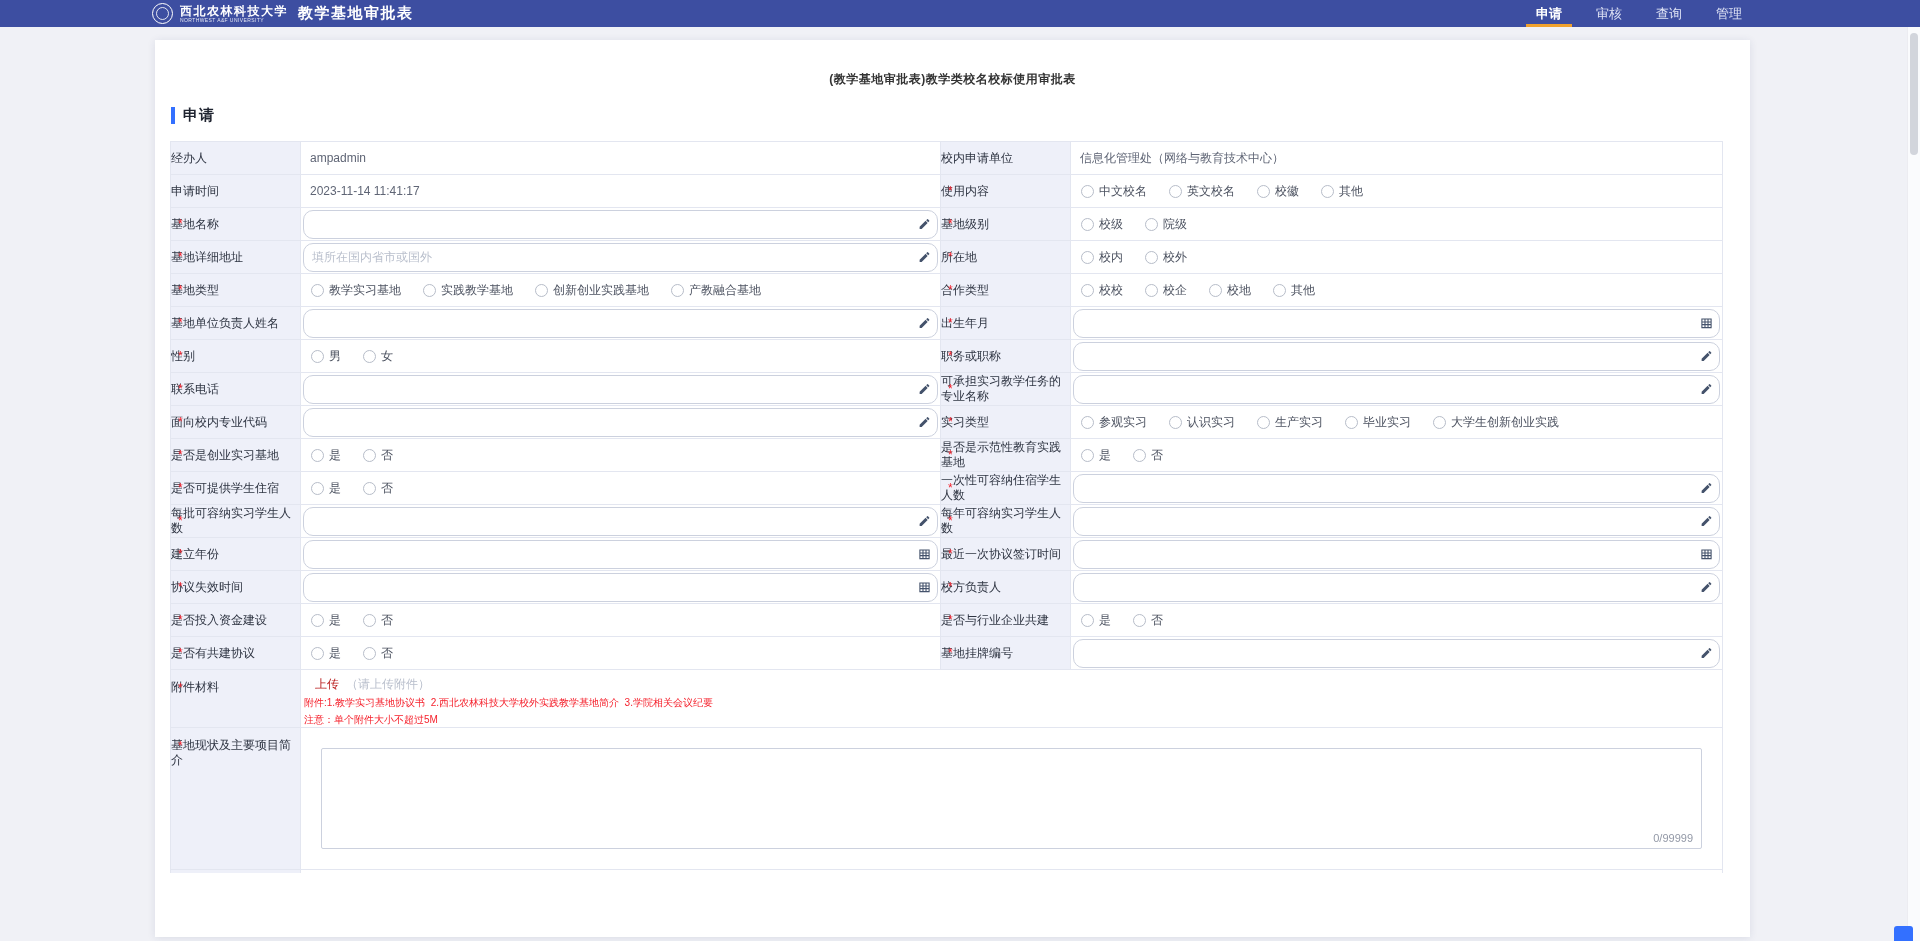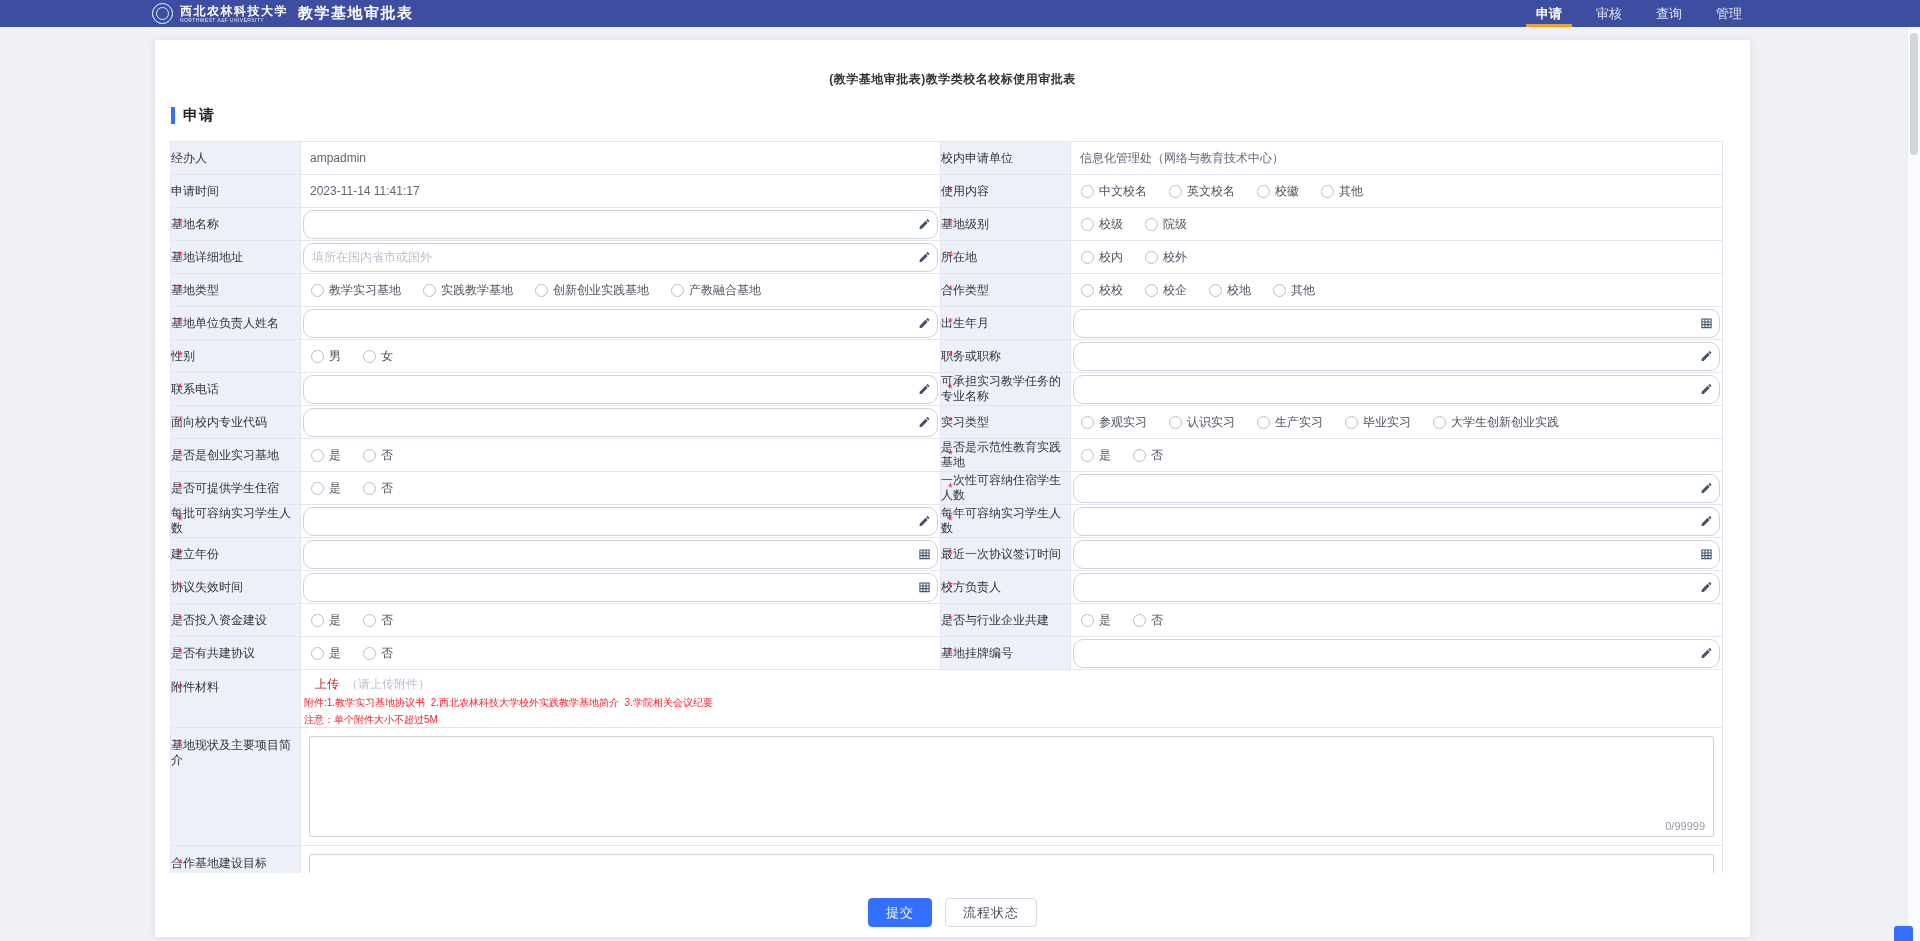--- a/index.html
+++ b/index.html
@@ -44,21 +44,21 @@
   .fi::placeholder{color:#b9bfcc;}
   .ibox-icon{position:absolute;right:6px;top:50%;transform:translateY(-50%);display:flex;pointer-events:auto;cursor:pointer;}
   .radios{display:flex;align-items:center;padding-left:10px;}
   .ropt{display:flex;align-items:center;cursor:pointer;margin-right:22px;white-space:nowrap;}
   .rc{width:13px;height:13px;border:1px solid #b7bdc9;border-radius:50%;background:#fff;box-sizing:border-box;flex:none;margin-right:5px;}
   .rl{font-size:12px;color:#4c5260;}
   .up-line{padding:7px 0 2px 14px;font-size:12px;line-height:14px;}
   .up-link{color:#b91c1c;cursor:pointer;text-decoration:none;}
   .up-hint{color:#b9bfcc;margin-left:7px;}
   .up-note{color:#f5222d;font-size:10px;padding:3px 0 0 3px;line-height:14px;white-space:pre;}
-  .tbox{position:relative;margin:8px;border:1px solid #ccd1de;border-radius:2px;background:#fff;cursor:text;}
+  .tbox{position:relative;margin:20px;border:1px solid #ccd1de;border-radius:2px;background:#fff;cursor:text;}
   .ta-counter{position:absolute;right:8px;bottom:4px;font-size:11px;color:#9298a6;}
   
   .footer-actions{position:absolute;top:858px;left:0;width:100%;display:flex;justify-content:center;gap:13px;}
   .btn{height:29px;border-radius:4px;font-size:13px;display:flex;align-items:center;justify-content:center;padding:0 17px;cursor:pointer;box-sizing:border-box;font-family:inherit;letter-spacing:1px;}
   .btn-primary{background:#3370ff;color:#fff;border:1px solid #3370ff;}
   .btn-plain{background:#fff;color:#4a5060;border:1px solid #d6dae2;}
   
   .scrollbar{position:absolute;right:0;top:27px;width:12px;height:914px;background:#fafbfd;border-left:1px solid #ececf1;}
   .scroll-thumb{position:absolute;top:6px;left:2px;width:8px;height:122px;background:#d2d5dc;border-radius:4px;cursor:pointer;}
   .corner-btn{position:absolute;right:7px;bottom:0;width:19px;height:15px;background:#3370ff;border-radius:3px 3px 0 0;cursor:pointer;z-index:9;}
@@ -544,24 +544,20 @@
           <tr>
             <td class="lbl top"><span class="req">*</span><span>合作基地建设目标</span></td>
             <td colspan="3" class="val">
               <div class="tbox" style="height: 60px;"></div>
             </td>
           </tr>
         </tbody>
     </table>
   </div>
 
-  <div class="footer-actions">
-    <button class="btn btn-primary">提交</button>
-    <button class="btn btn-plain">流程状态</button>
-  </div>
 </div>
 
 <div class="scrollbar">
   <div class="scroll-thumb"></div>
 </div>
 <div class="corner-btn"></div>
 
 <div class="avatar" style="position:absolute;right:181px;top:3px;">
   <svg viewBox="0 0 24 24" width="13" height="13">
       <circle cx="12" cy="8" r="4" fill="#ffffff"></circle>

